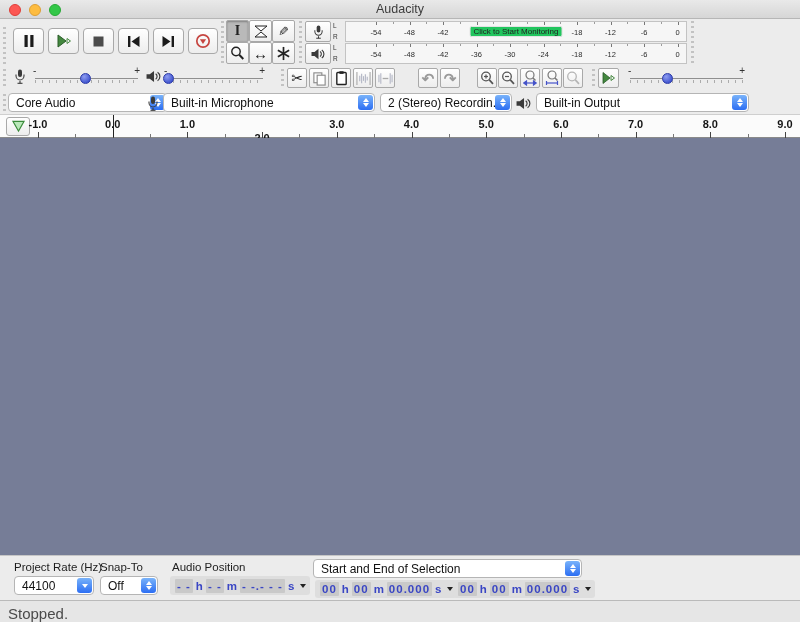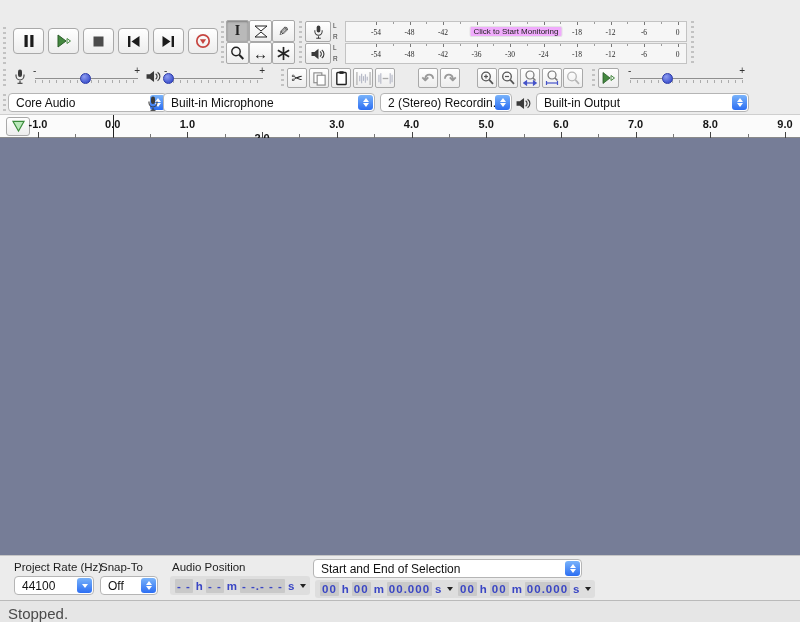--- a/index.html
+++ b/index.html
@@ -26,25 +26,25 @@
           border-radius:4px; display:flex; align-items:center; justify-content:center; }
   .tbtn.pressed { background:#b9b9b9; box-shadow:inset 0 1px 2px rgba(0,0,0,.3); }
   .glyph { font-size:13px; color:#222; line-height:1; }
   .glyph.dim { color:#9a9a9a; }
   .flipx { display:inline-block; transform:scaleX(-1); }
 
   
   .lr { position:absolute; width:10px; height:21px; font-size:6.5px; color:#333; line-height:1;
         display:flex; flex-direction:column; justify-content:space-between; padding:2px 0; }
   .meter-panel { position:absolute; height:21px; background:#f6f6f6; border:1px solid #c3c3c3; }
-  .meter-num { position:absolute; top:6px; transform:translateX(-50%); font-size:7.5px; color:#2b2b2b;font-family:Liberation Serif, serif; }
+  .meter-num { position:absolute; top:6px; transform:translateX(-50%); font-size:7.5px; color:#2b2b2b; }
   .meter-tick { position:absolute; top:0; width:1px; height:3px; background:#777; }
   .meter-tick.sm { height:2px; background:#9c9c9c; }
   .meter-overlay { position:absolute; left:50%; top:4px; transform:translateX(-50%); font-size:8px;
-                   background:#f0abfc; padding:0 3px; border-radius:2px; color:#222; white-space:nowrap;
+                   background:#22c55e; padding:0 3px; border-radius:2px; color:#222; white-space:nowrap;
                    border:1px solid #e3e3e3; }
 
   
   .slider { position:absolute; height:22px; }
   .slider .track { position:absolute; left:2px; right:2px; top:12px; height:1px; background:#8f8f8f; }
   .slider .ticks { position:absolute; left:2px; right:2px; top:14px; height:3px;
                    background:repeating-linear-gradient(to right,#ababab 0 1px,transparent 1px 7px); }
   .slider .knob { position:absolute; top:7px; width:11px; height:11px; border-radius:50%;
                   background:radial-gradient(circle at 35% 30%,#8d9cf0,#4054cf 75%);
                   border:1px solid #2b3aa8; margin-left:-5px; }
@@ -87,20 +87,28 @@
                border-top:1px solid #bababa; }
   .status-text { position:absolute; left:8px; top:4px; font-size:15px; color:#4a4a4a; }
 
   svg { display:block; }
 </style>
 </head>
 <body>
 
 <div id="app">
 
+  <div class="titlebar">
+    <div class="lights">
+      <span class="light red"></span>
+      <span class="light yellow"></span>
+      <span class="light green"></span>
+    </div>
+    <div class="win-title">Audacity</div>
+  </div>
 
   <div class="toolbars">
 
     <span class="grip" style="left:3px; top:8px; height:40px;"></span>
     <span class="grip" style="left:221px; top:2px; height:44px;"></span>
     <span class="grip" style="left:299px; top:2px; height:44px;"></span>
     <span class="grip" style="left:3px; top:50px; height:20px;"></span>
     <span class="grip" style="left:281px; top:50px; height:20px;"></span>
     <span class="grip" style="left:592px; top:50px; height:20px;"></span>
     <span class="grip" style="left:3px; top:75px; height:17px;"></span>

